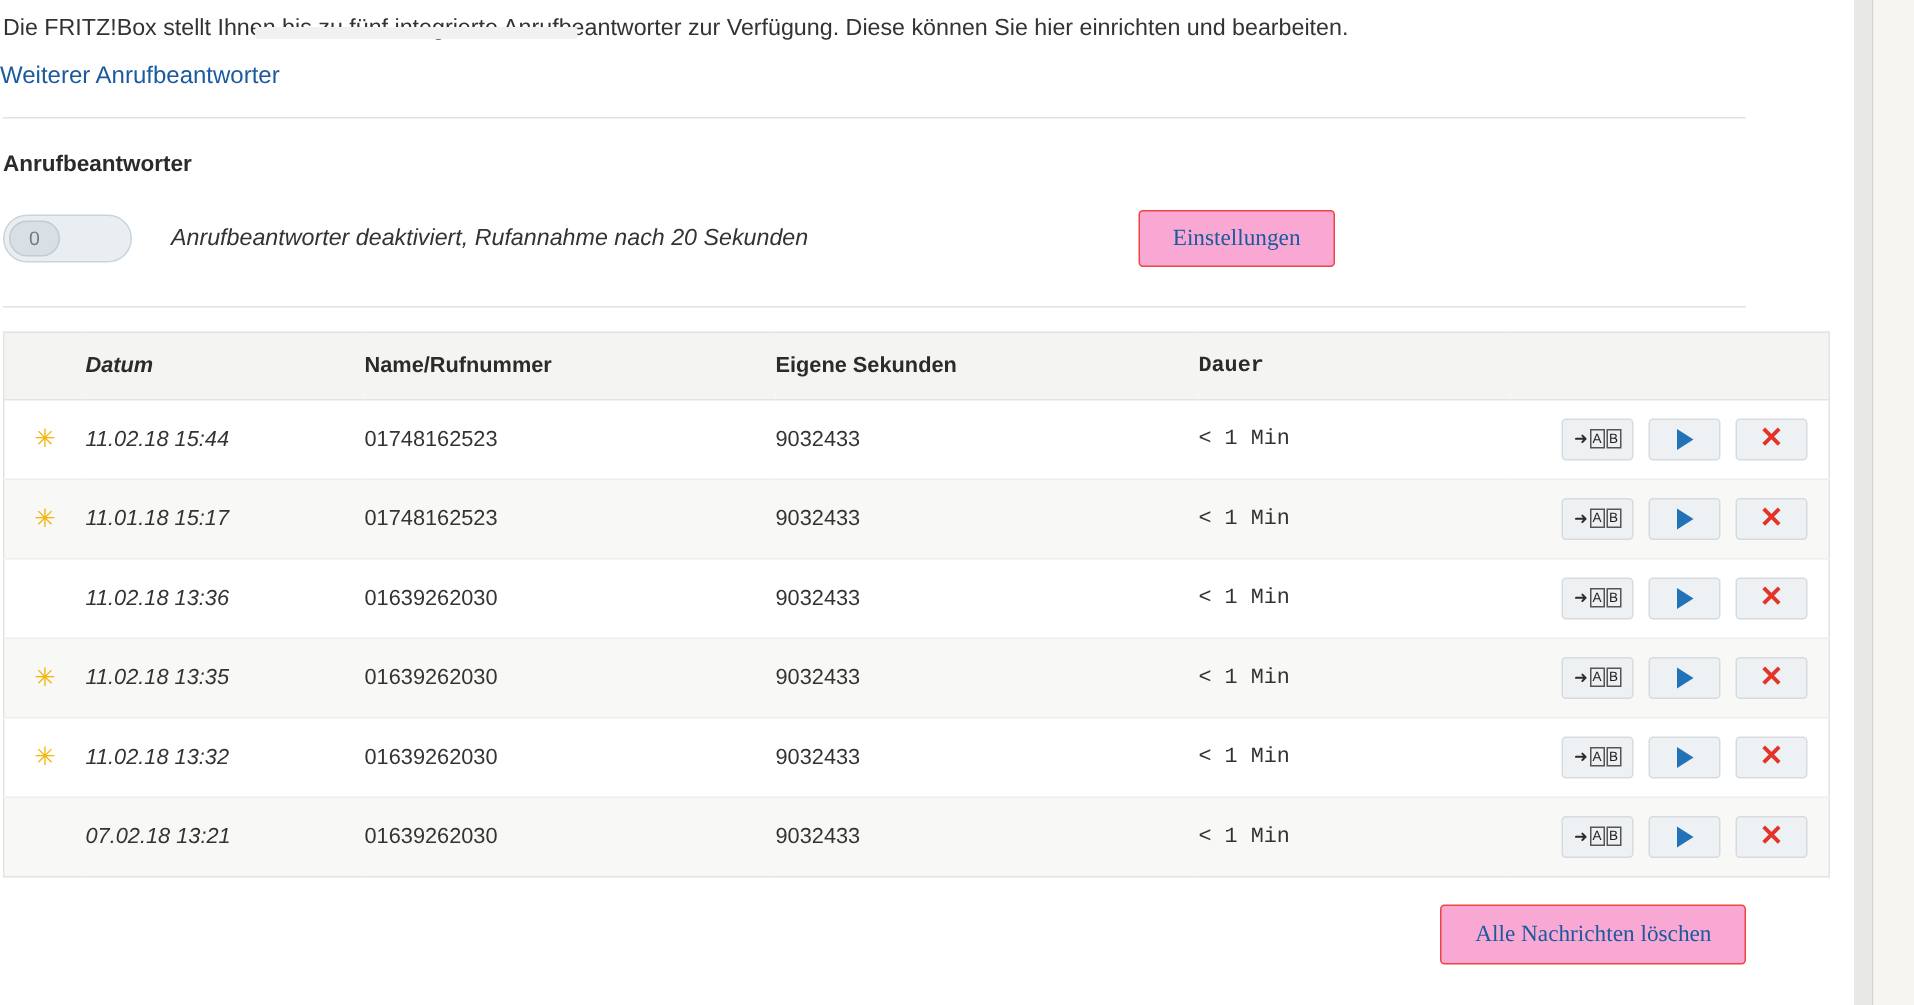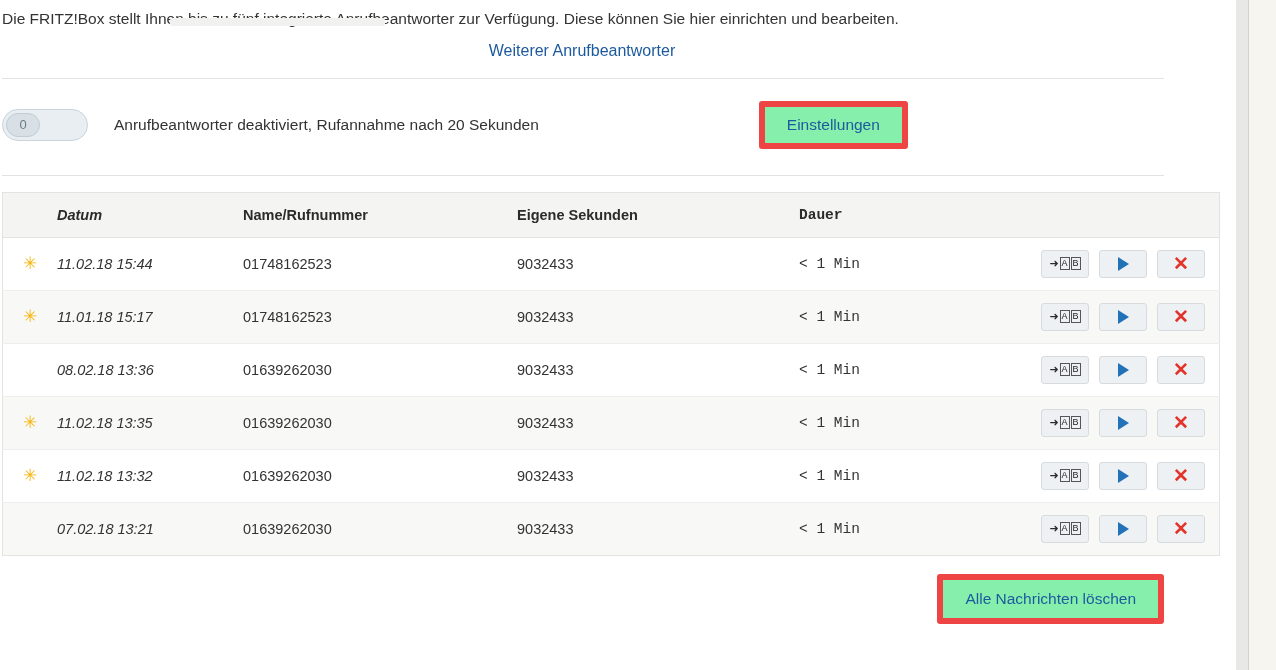--- a/index.html
+++ b/index.html
@@ -63,21 +63,21 @@
   .ghost-line {
     position: absolute;
     top: 18px;
     left: 170px;
     width: 215px;
     height: 8px;
     background: #f1f1ef;
     border-radius: 2px;
   }
   .link-row {
-    text-align: center;
+    text-align: left;
     padding: 12px 60px 0 0;
   }
   a.link {
     color: #1c5a9e;
     font-size: 16px;
     text-decoration: none;
     cursor: pointer;
   }
   hr.sep {
     border: 0;
@@ -120,27 +120,28 @@
     color: #6d7b85;
     font-size: 13px;
     line-height: 22px;
     text-align: center;
   }
   .toggle-label {
     margin-left: 26px;
     font-size: 15.5px;
     color: #333333;
     flex: 0 0 auto;
+    font-style: italic;
   }
   .btn {
-    font-family: Liberation Sans, sans-serif;
+    font-family: Liberation Serif, serif;
     font-size: 15.5px;
     color: #1c5a9e;
-    background: #86efac;
-    border: 6px solid #ef4444;
+    background: #f9a8d4;
+    border: 1px solid #ef4444;
     border-radius: 3px;
     padding: 9px 22px;
     cursor: pointer;
   }
   .settings-btn {
     margin-left: 220px;
   }
   table.msgs {
     width: 1216px;
     border-collapse: collapse;
@@ -253,20 +254,21 @@
     <div class="ghost-line"></div>
 
     <div class="intro">Die FRITZ!Box stellt Ihnen bis zu fünf integrierte Anrufbeantworter zur Verfügung. Diese können Sie hier einrichten und bearbeiten.</div>
 
     <div class="link-row">
       <a class="link">Weiterer Anrufbeantworter</a>
     </div>
 
     <hr class="sep">
 
+    <h2 class="section">Anrufbeantworter</h2>
 
     <div class="toggle-row">
       <div class="switch">
         <div class="knob">0</div>
       </div>
       <div class="toggle-label">Anrufbeantworter deaktiviert, Rufannahme nach 20 Sekunden</div>
       <button class="btn settings-btn">Einstellungen</button>
     </div>
 
     <hr class="sep" style="margin-top:26px;">
@@ -330,21 +332,21 @@
                 </div>
               <div class="act-btn">
                   <span class="x-mark">✕</span>
                 </div>
             </div>
           </td>
         </tr>
 
         <tr>
           <td class="col-flag"></td>
-          <td class="col-date">08.02.18 13:36</td>
+          <td class="col-date">11.02.18 13:36</td>
           <td class="col-name">01639262030</td>
           <td class="col-own">9032433</td>
           <td class="col-dur">&lt; 1 Min</td>
           <td class="col-act">
             <div class="actions">
               <div class="act-btn">
                   <span class="abc">
                     <span class="arrow">➜</span>
                     <span class="lt">A</span>
                     <span class="lt">B</span>

